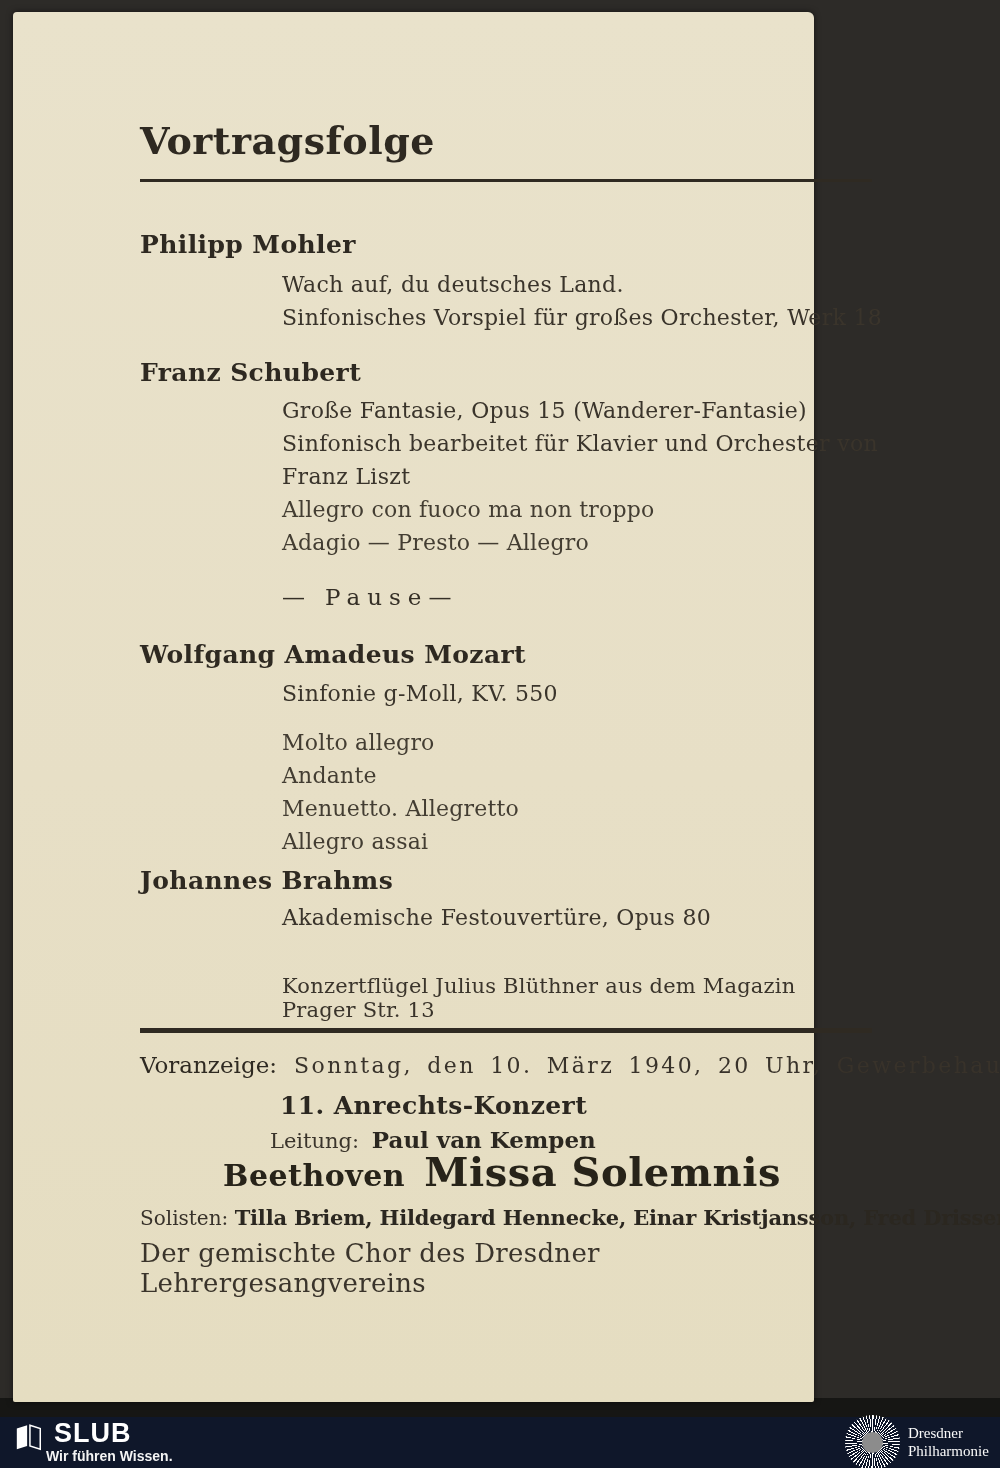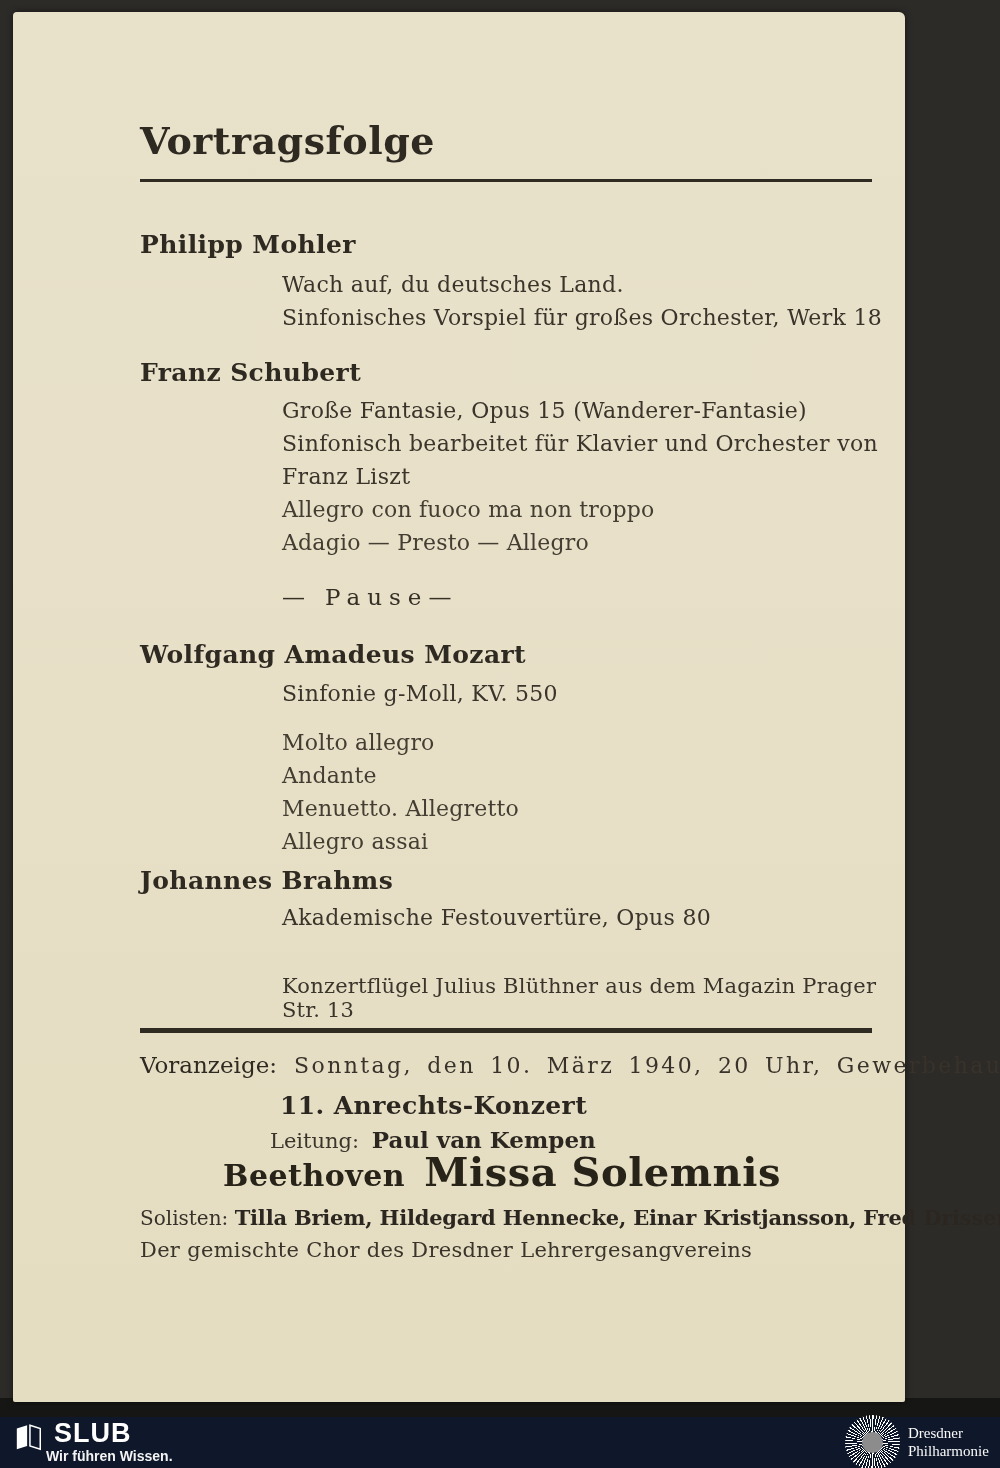--- a/index.html
+++ b/index.html
@@ -5,21 +5,21 @@
   html,body{margin:0;padding:0;}
   body{
     width:1000px;height:1468px;
     background:#2d2b28;
     position:relative;
     overflow:hidden;
     font-family:"DejaVu Serif","Liberation Serif",serif;
   }
   .shadow-band{position:absolute;left:0;top:1398px;width:1000px;height:20px;background:#161614;}
   .paper{
-    position:absolute;left:13px;top:12px;width:892px;height:1390px;
+    position:absolute;left:13px;top:12px;width:801px;height:1390px;
     background:linear-gradient(180deg,#e9e2cb 0%,#e7dfc6 55%,#e5ddc1 100%);
     border-radius:4px 6px 2px 2px;
     box-shadow:0 0 6px rgba(0,0,0,.55);
     color:#3a342b;
   }
   .abs{position:absolute;}
   .page-title{left:127px;top:106px;font-size:38px;font-weight:bold;color:#2e2921;letter-spacing:.5px;}
   .rule{left:127px;width:732px;background:#2f2a22;}
   .rule-thin{top:167px;height:3px;}
   .rule-thick{top:1016px;height:5px;}
@@ -33,21 +33,21 @@
   .voranzeige .lbl{font-weight:normal;color:#2e2921;font-size:23px;}
   .voranzeige .evt{letter-spacing:2.4px;word-spacing:5px;color:#38322a;margin-left:10px;}
   .concert-title{left:267px;top:1079px;font-size:25px;font-weight:bold;color:#2b2720;letter-spacing:.4px;}
   .direction{left:257px;top:1114px;font-size:21px;color:#3a342b;}
   .direction .who{font-weight:bold;font-size:23px;color:#2b2720;margin-left:6px;text-align:right;}
   .featured{left:127px;top:1136px;width:724px;text-align:center;white-space:nowrap;color:#272319;}
   .featured .cmp{font-size:30px;font-weight:bold;letter-spacing:.5px;}
   .featured .wrk{font-size:40px;font-weight:bold;letter-spacing:.5px;margin-left:14px;}
   .soloists{left:127px;top:1193px;width:736px;font-size:20px;white-space:nowrap;color:#38322a;}
   .soloists .names{font-weight:bold;font-size:21px;color:#2b2720;letter-spacing:-0.2px;}
-  .choir{left:127px;top:1226px;font-size:21px;color:#3a342b;letter-spacing:.3px;}
+  .choir{left:127px;top:1226px;font-size:26px;color:#3a342b;letter-spacing:.3px;}
   .footer-bar{
     position:absolute;left:0;top:1417px;width:1000px;height:55px;
     background:#0f172a;color:#fff;
     font-family:"Liberation Sans","DejaVu Sans",sans-serif;
   }
   .book-icon{position:absolute;left:14px;top:5px;width:30px;height:30px;}
   .slub-name{position:absolute;left:54px;top:1px;font-size:27px;font-weight:bold;letter-spacing:1px;}
   .slub-tagline{position:absolute;left:46px;top:31px;font-size:14px;font-weight:bold;color:#f4f4f4;}
   .starburst{
     position:absolute;left:845px;top:-2px;width:55px;height:55px;border-radius:50%;

